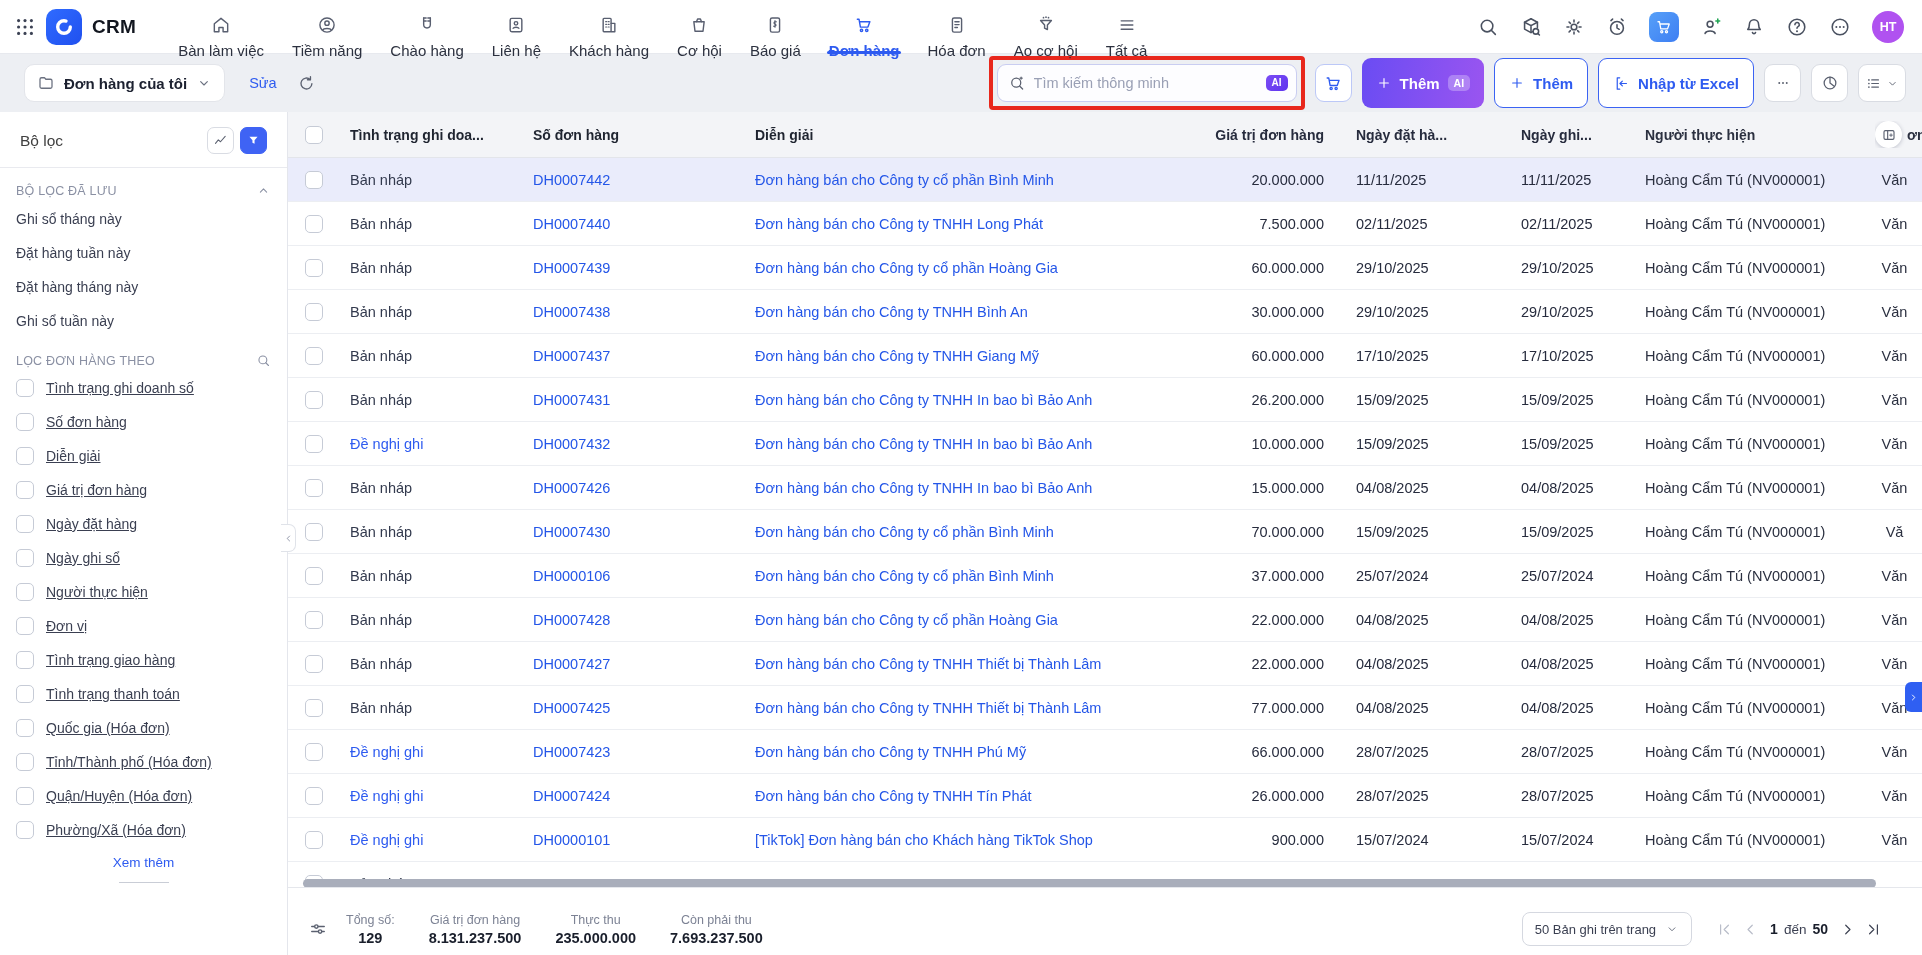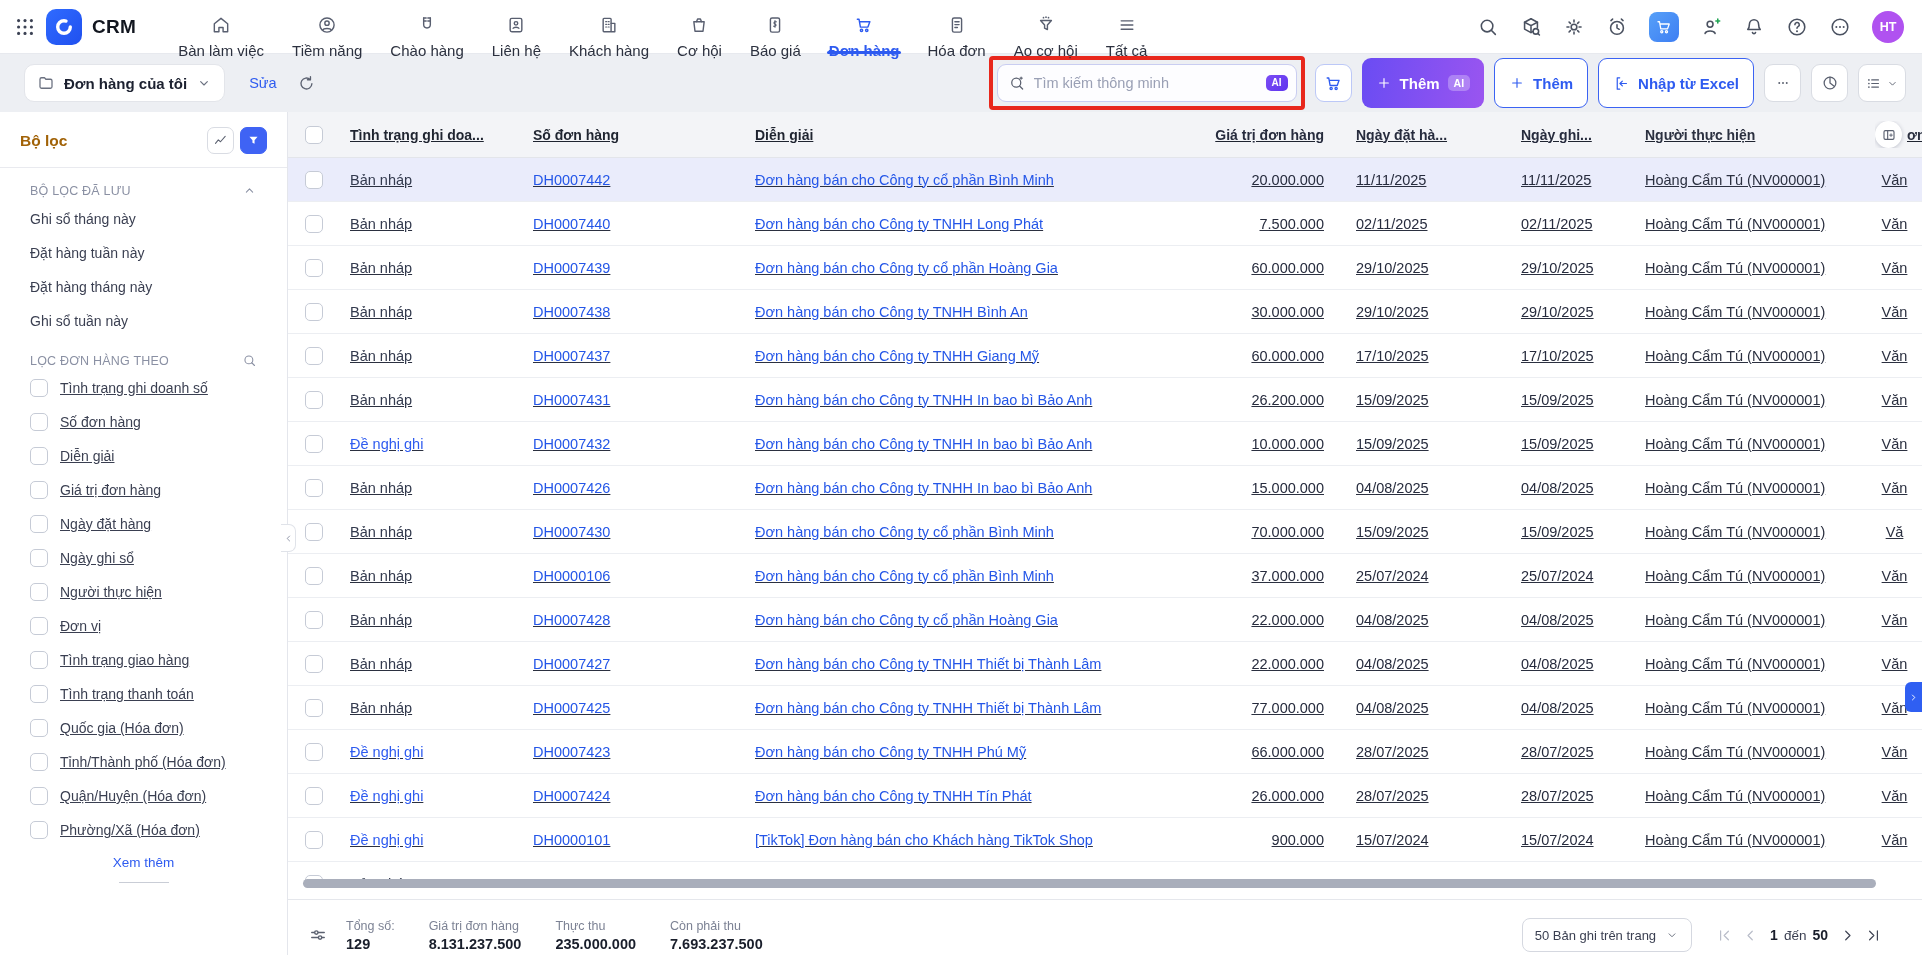--- a/index.html
+++ b/index.html
@@ -56,42 +56,42 @@
   .btn-ai { background:linear-gradient(99deg,#6a4cf3,#9a55f0); color:#fff; font-weight:700; border:none; }
   .btn-ai .chip { background:rgba(255,255,255,.28); color:#fff; font-size:10.5px; font-weight:700;
                   border-radius:5px; padding:3px 6px; line-height:1; }
   .btn-outline { background:#fff; border:1px solid #3b63f3; color:#2e5bf0; font-weight:600; }
   .list-btn { width:48px; gap:4px; }
 
   
   .sidebar { position:absolute; left:0; top:112px; width:288px; bottom:0; background:#fff;
              border-right:1px solid #e4e6ec; z-index:10; overflow:hidden; }
   .side-head { display:flex; align-items:center; padding:15px 20px 13px; }
-  .side-title { font-size:15.5px; font-weight:700; color:#a16207; }
+  .side-title { font-size:15.5px; font-weight:400; color:#404040; }
   .side-head .btns { margin-left:auto; display:flex; gap:6px; }
   .mini-btn { width:27px; height:27px; border-radius:7px; border:1px solid #d9dce3; background:#fff;
               display:flex; align-items:center; justify-content:center; color:#5b6170; cursor:pointer; }
   .mini-btn.on { background:#3f63f4; border-color:#3f63f4; color:#fff; }
   .side-div { border-top:1px solid #e9eaef; }
-  .side-sec { padding:15px 30px 0; }
+  .side-sec { padding:15px 16px 0; }
   .sec-row { display:flex; align-items:center; justify-content:space-between; color:#8a90a3;
              font-size:12.5px; letter-spacing:.2px; }
   .sec-row .ic { color:#8a90a3; cursor:pointer; }
   .saved-list { margin-top:4px; }
   .saved-item { padding:9px 0; font-size:14px; color:#3a3f51; cursor:pointer; }
   .chk-list { margin-top:3px; }
   .chk-item { display:flex; align-items:center; gap:12px; padding:8px 0; cursor:pointer; }
   .chk-box { width:18px; height:18px; border:1.5px solid #c6cbd6; border-radius:5px; background:#fff; flex:none; }
   .chk-lbl { font-size:14px; color:#3a3f51;text-decoration:underline; }
   .show-more { text-align:center; color:#2e5bf0; font-size:13.5px; margin-top:8px; cursor:pointer; }
   .side-mini-div { width:50px; border-top:1px solid #c9cdd6; margin:12px auto 0; }
 
   
   .tablezone { position:absolute; left:288px; top:112px; right:0; height:787px; background:#fff; overflow:hidden; }
-  .tgrid { display:grid; grid-template-columns:52px 193px 222px 457px 128px 165px 125px 245px 1fr; align-items:center;text-decoration:underline; }
+  .tgrid { display:grid; grid-template-columns:52px 193px 222px 457px 128px 165px 125px 245px 1fr; align-items:center; }
   .thead { height:46px; background:#f3f4f7; border-bottom:1px solid #e3e5ea; font-size:14px;
            font-weight:700; color:#1f2430; }
   .trow { height:44px; background:#fff; border-bottom:1px solid #eceef2; font-size:14.5px; }
   .trow.hl { background:#eaecfb; }
   .cell { overflow:hidden; white-space:nowrap; text-overflow:ellipsis; padding-right:8px; }
   .c-check { display:flex; justify-content:center; padding:0; }
   .c-status { padding-left:10px; }
   .status-draft { color:#333a4e; }
   .status-proposed { color:#2e5bf0; }
   .c-link { color:#2456e8; cursor:pointer; }
@@ -106,22 +106,22 @@
   .hscroll { position:absolute; left:303px; right:46px; top:879px; height:9px; border-radius:5px;
              background:#a9aebb; z-index:15; cursor:pointer; }
   .expand-tab { position:absolute; right:0; top:682px; width:17px; height:30px; background:#2f5ff2;
                 border-radius:6px 0 0 6px; display:flex; align-items:center; justify-content:center;
                 color:#fff; z-index:16; cursor:pointer; }
   .collapse-handle { position:absolute; left:281px; top:524px; width:15px; height:28px; background:#fff;
                      border:1px solid #e0e3e9; border-left:none; border-radius:0 7px 7px 0; display:flex;
                      align-items:center; justify-content:center; color:#8a90a3; z-index:16; cursor:pointer; }
 
   
-  .footer { position:absolute; left:288px; right:0; bottom:0; height:56px; background:#fff;
-            border-top:1px solid #e5e7ec; display:flex; align-items:center; padding:15px 40px 0 20px; z-index:20; }
+  .footer { position:absolute; left:288px; right:0; bottom:0; height:68px; background:#fff;
+            border-top:1px solid #e5e7ec; display:flex; align-items:center; padding:15px 40px 0 20px; z-index:20;text-align:center; }
   .f-icon { color:#5b6170; margin-right:18px; cursor:pointer; }
   .stats { display:flex; gap:34px; }
   .stat .lb { font-size:12.5px; color:#7c8294; margin-bottom:3px; }
   .stat .vl { font-size:14.5px; font-weight:700; color:#191e2b; }
   .f-right { margin-left:auto; display:flex; align-items:center; gap:16px; }
   .pagesize { height:34px; border:1px solid #d5d8e0; border-radius:8px; background:#fff; display:flex;
               align-items:center; gap:9px; padding:0 12px; font-size:13px; color:#3a3f51; cursor:pointer; }
   .pagesize .ic { color:#6b7180; }
   .pager { display:flex; align-items:center; gap:9px; margin-left:8px; }
   .pg { cursor:pointer; display:flex; align-items:center; }

